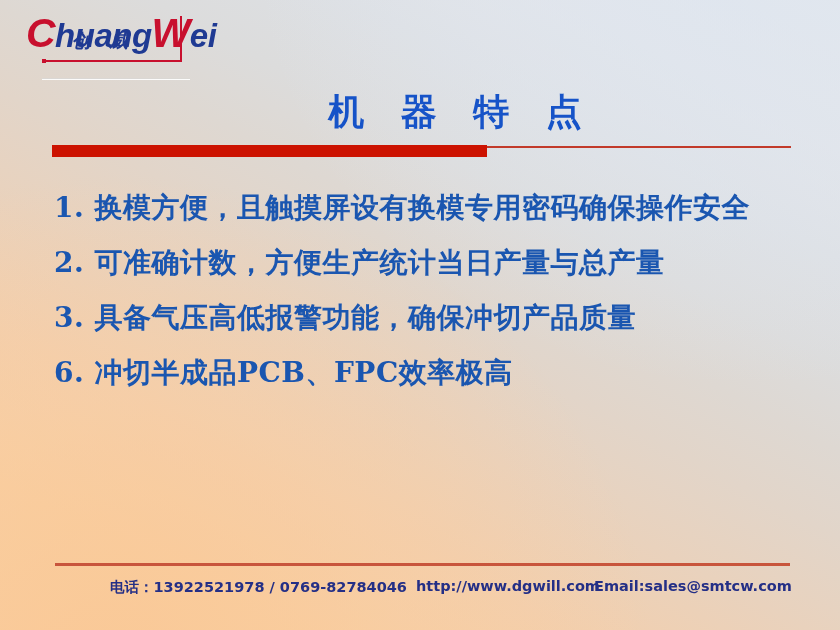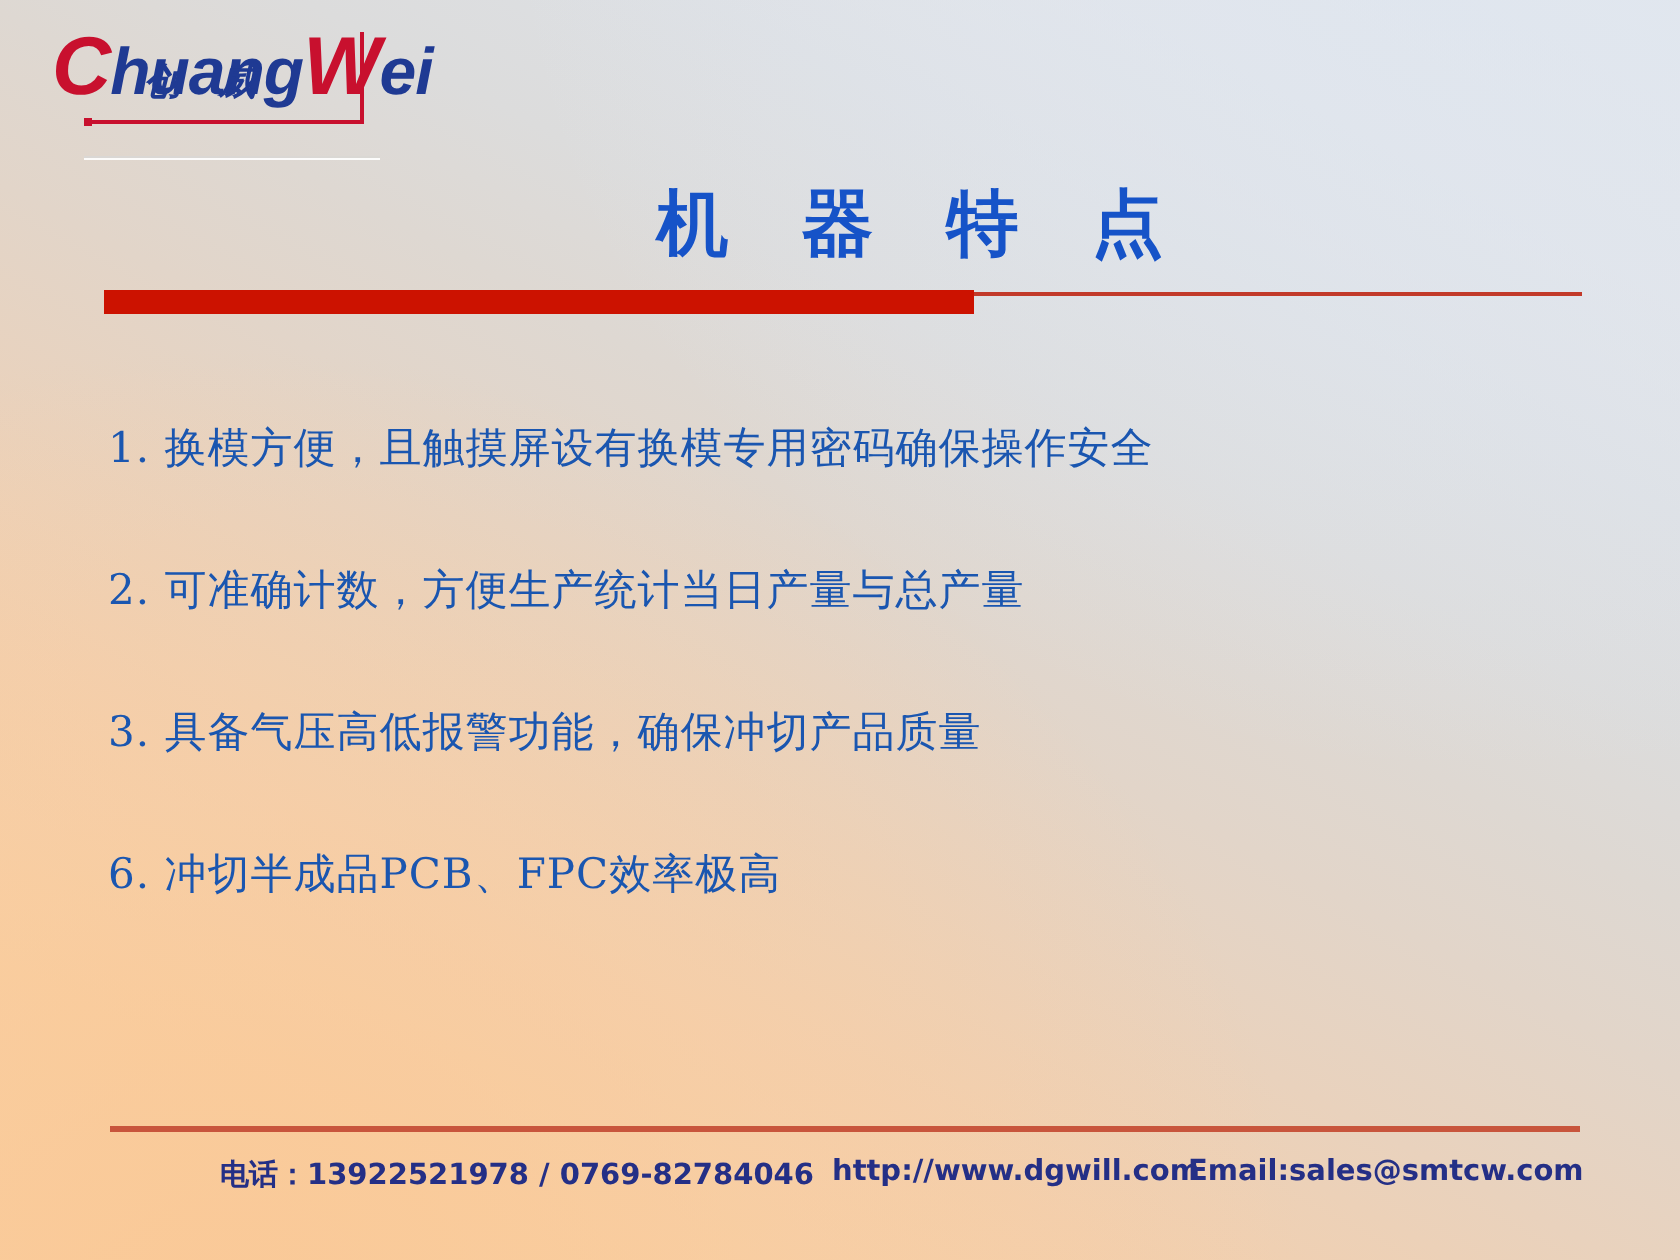--- a/index.html
+++ b/index.html
@@ -168,26 +168,25 @@
     position: absolute;
     left: 54px;
     top: 188px;
     width: 740px;
   }
   .bullet {
     display: block;
     height: 55px;
     line-height: 40px;
     font-family: "DejaVu Serif", serif;
-    font-size: 21px;
-    font-weight: 400;
+    font-size: 28px;
+    font-weight: 700;
     color: #1a56b0;
     white-space: nowrap;
     letter-spacing: 0.5px;
-    margin-top: 16px;
   }
 
   
   #footer-rule {
     position: absolute;
     left: 55px;
     top: 563px;
     width: 735px;
     height: 3px;
     background: #c8553c;

